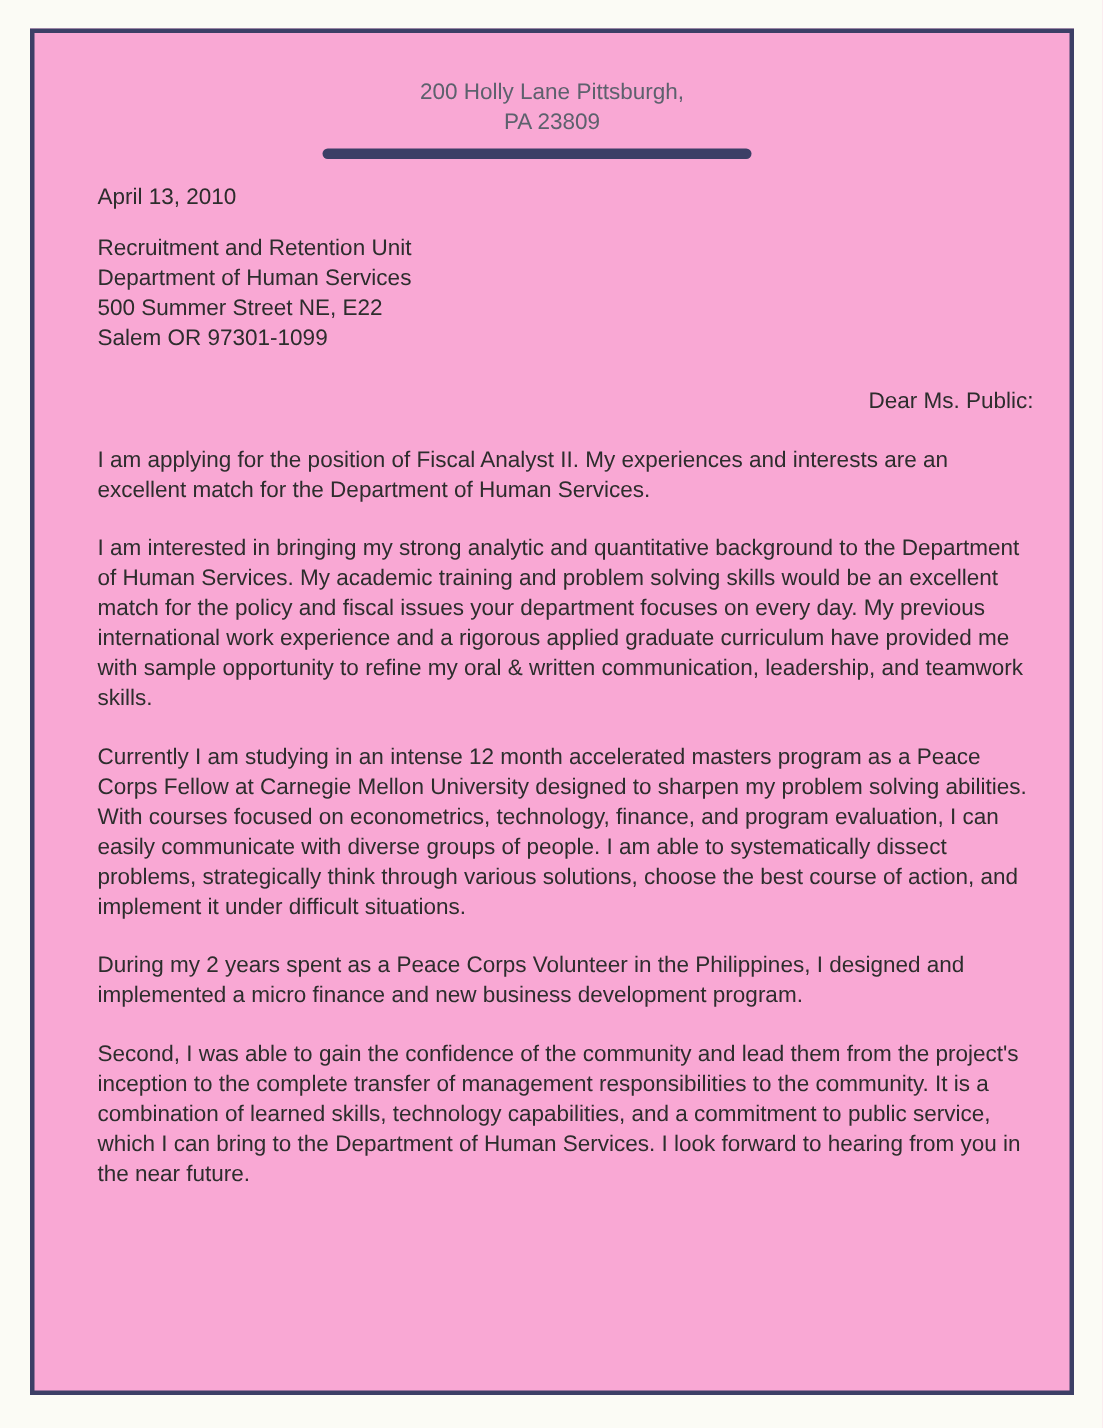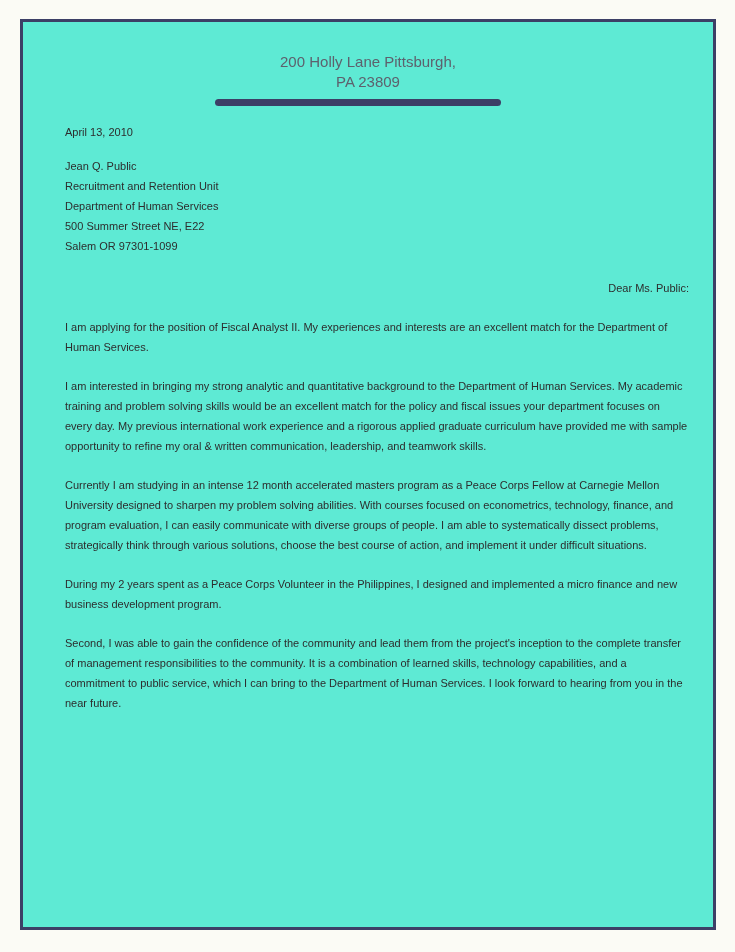--- a/index.html
+++ b/index.html
@@ -15,21 +15,21 @@
     background: #fbfbf5;
     overflow: hidden;
   }
   .page-frame {
     position: absolute;
     left: 20px;
     top: 19px;
     right: 19px;
     bottom: 22px;
     border: 3px solid #3c3f66;
-    background: #5eead4;
+    background: #f9a8d4;
     box-sizing: border-box;
   }
   .letter-head {
     padding-top: 30px;
     text-align: center;
     color: #5d616d;
     font-size: 15px;
     line-height: 20px;
   }
   .divider-bar {
@@ -37,21 +37,21 @@
     height: 7px;
     background: #3c3f66;
     border-radius: 4px;
     margin: 7px auto 0;
     position: relative;
     left: -10px;
   }
   .letter-body {
     padding: 16px 24px 0 42px;
     color: #2d2d2d;
-    font-size: 11px;
+    font-size: 15px;
     line-height: 20px;
   }
   .date-line {
     margin: 0 0 14px 0;
   }
   .recipient-block {
     margin: 0 0 22px 0;
   }
   .recipient-line {
     margin: 0;
@@ -78,21 +78,20 @@
       <div>PA 23809</div>
     </div>
 
     <div class="divider-bar"></div>
 
     <div class="letter-body">
 
       <p class="date-line">April 13, 2010</p>
 
       <div class="recipient-block">
-        <p class="recipient-line">Jean Q. Public</p>
         <p class="recipient-line">Recruitment and Retention Unit</p>
         <p class="recipient-line">Department of Human Services</p>
         <p class="recipient-line">500 Summer Street NE, E22</p>
         <p class="recipient-line">Salem OR 97301-1099</p>
       </div>
 
       <p class="salutation">Dear Ms. Public:</p>
 
       <p class="para">I am applying for the position of Fiscal Analyst II. My experiences and interests are an excellent match for the Department of Human Services.</p>
       <p class="para">I am interested in bringing my strong analytic and quantitative background to the Department of Human Services. My academic training and problem solving skills would be an excellent match for the policy and fiscal issues your department focuses on every day. My previous international work experience and a rigorous applied graduate curriculum have provided me with sample opportunity to refine my oral &amp; written communication, leadership, and teamwork skills.</p>

